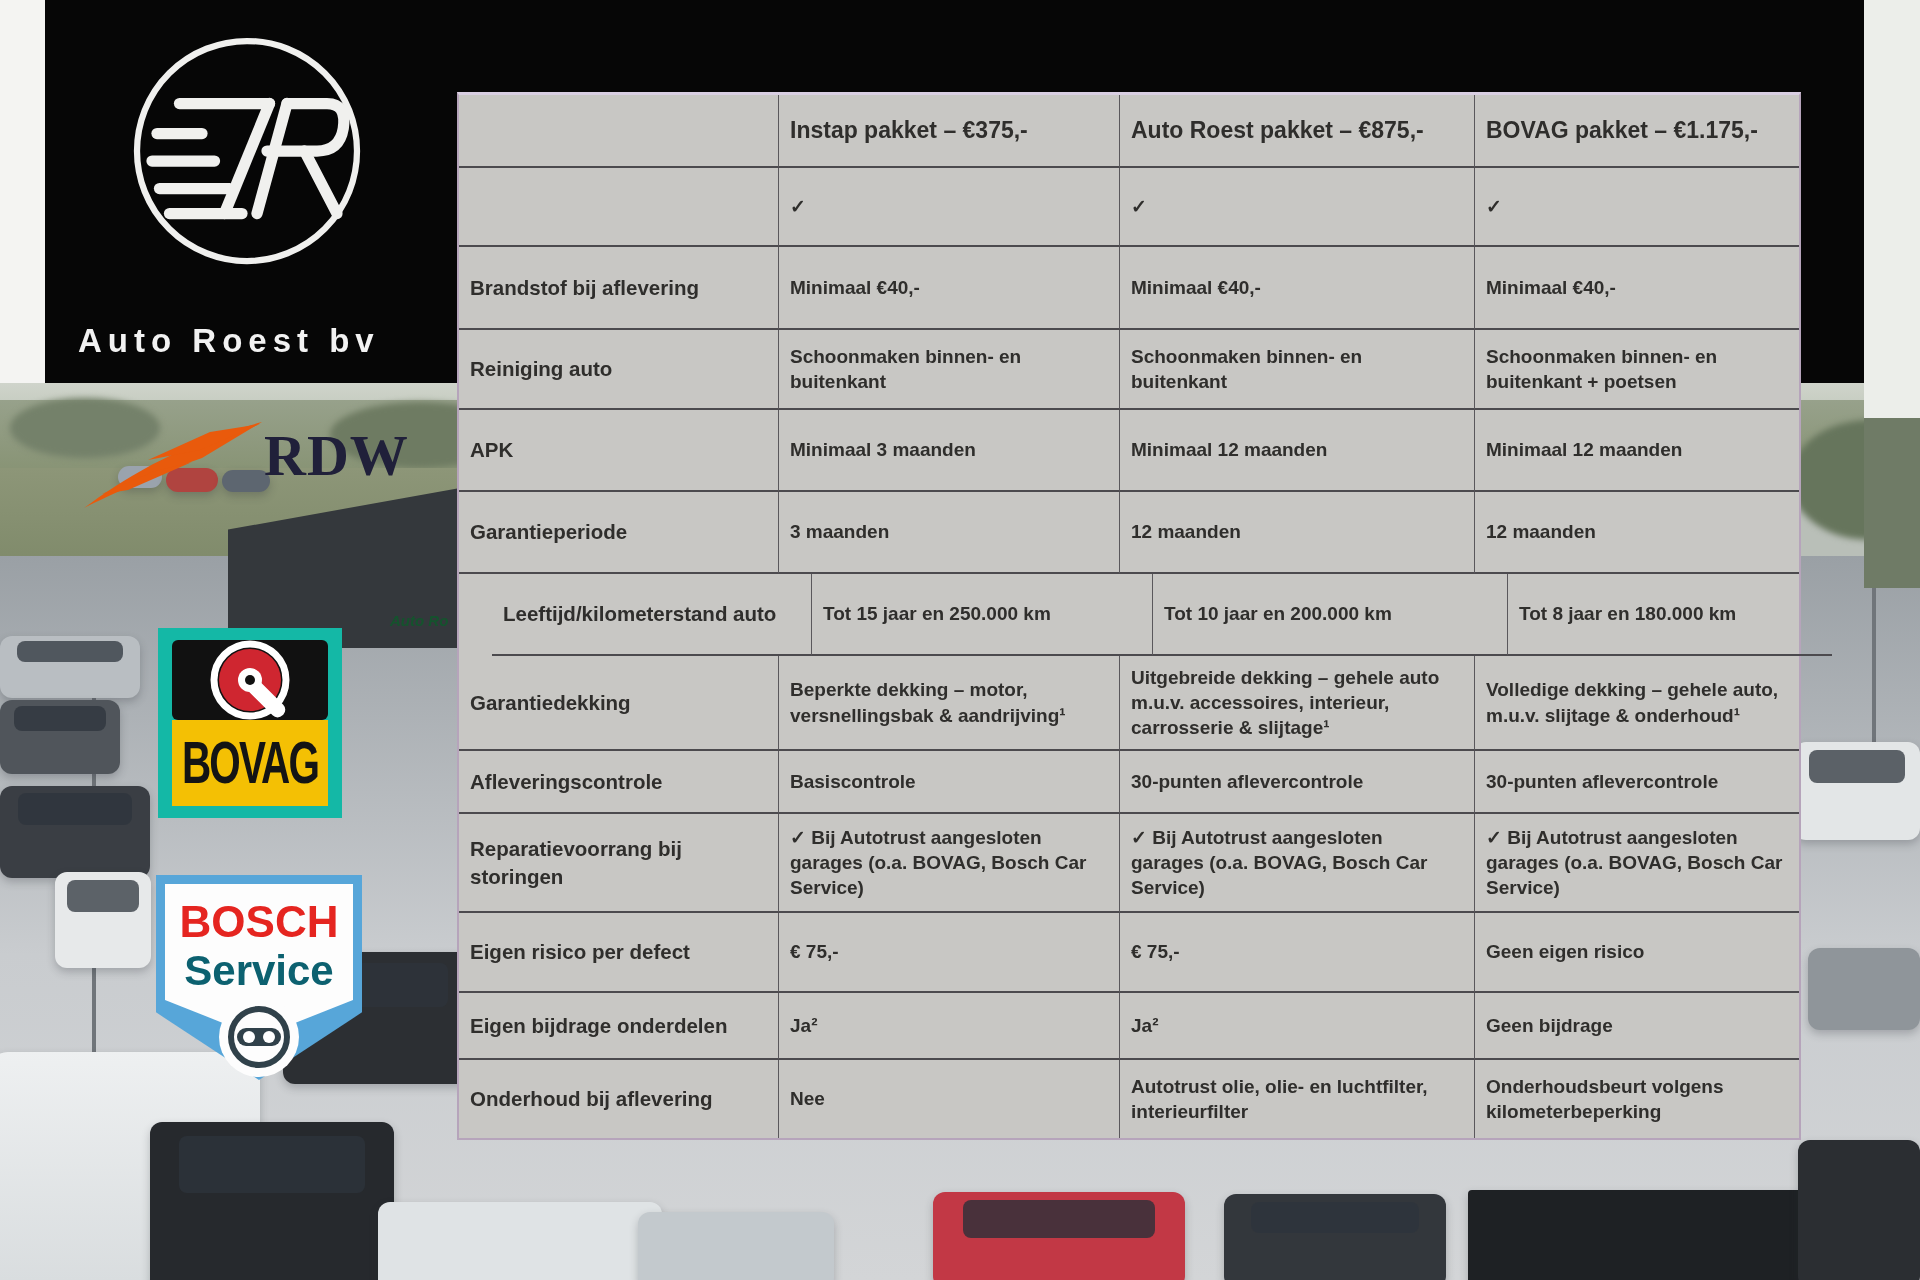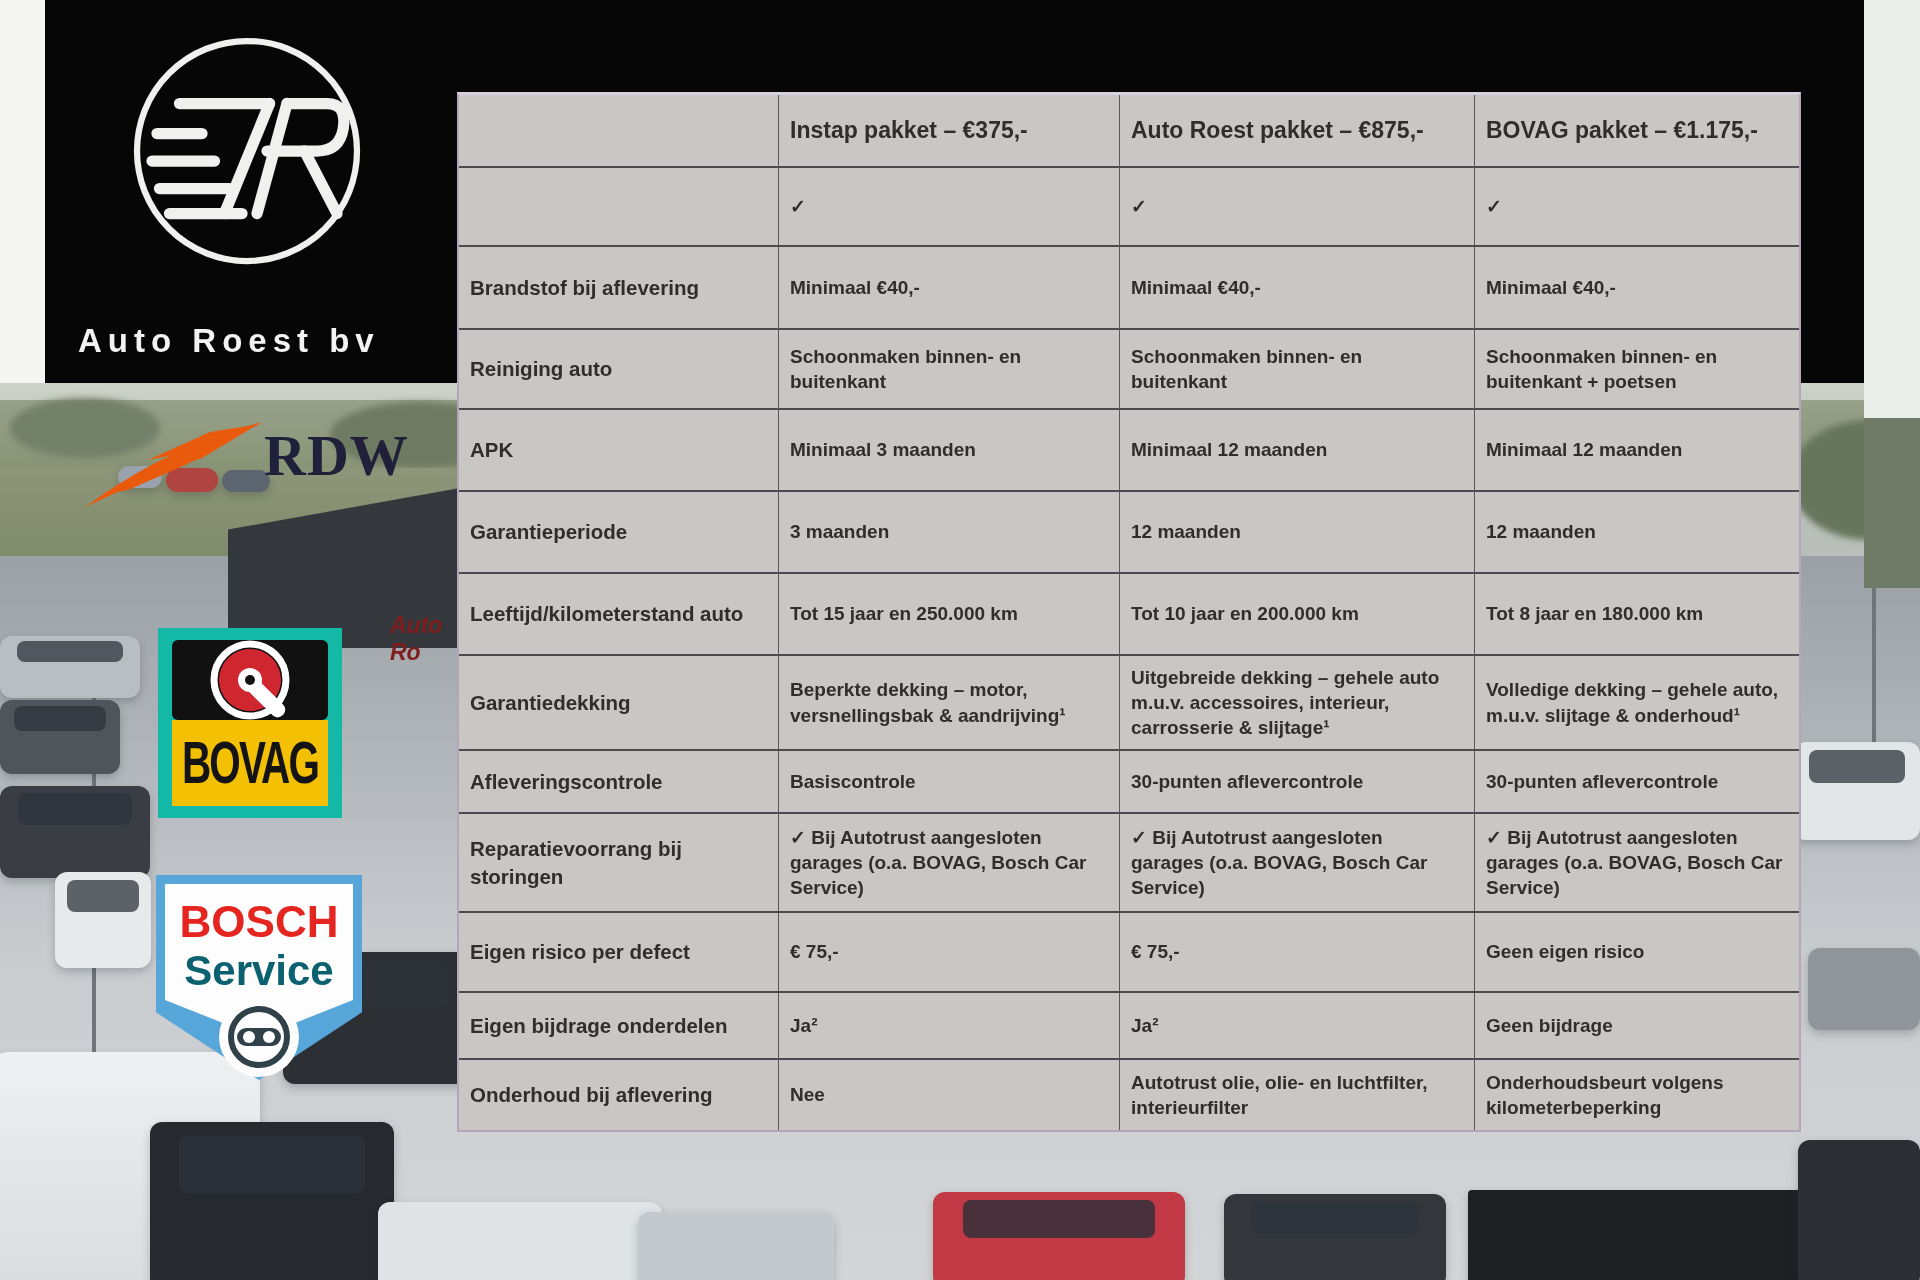--- a/index.html
+++ b/index.html
@@ -8,21 +8,21 @@
   .abs{position:absolute;}
 
   
   .ph-sky{left:0;top:383px;width:1920px;height:70px;background:linear-gradient(#cfd4cb,#b3bbab);}
   .ph-treeband{left:0;top:400px;width:1920px;height:90px;background:linear-gradient(#97a18b,#84906f);}
   .blob{border-radius:50%;filter:blur(3px);}
   .ph-field{left:0;top:468px;width:520px;height:100px;background:linear-gradient(#8d9678,#7f8a6a);}
   .ph-lot{left:0;top:556px;width:1920px;height:724px;background:linear-gradient(#9aa0a5,#c9cccf 55%,#d3d5d7);}
   .ph-build{left:228px;top:488px;width:232px;height:160px;background:#34383c;
             clip-path:polygon(0 26%,100% 0,100% 100%,0 100%);}
-  .building-sign{left:390px;top:612px;width:70px;color:#7f1d1d;font-style:italic;font-size:23px;font-weight:bold;}
+  .building-sign{left:390px;top:612px;width:70px;color:#14532d;font-style:italic;font-size:15px;font-weight:bold;}
   .pole{width:4px;background:#70757a;}
   .car{position:absolute;border-radius:12px;box-shadow:0 4px 8px rgba(40,45,50,.25);}
   .win{position:absolute;left:12%;top:8%;width:76%;height:34%;border-radius:8px;background:rgba(45,52,60,.75);}
 
   
   .white-strip{left:0;top:0;width:45px;height:383px;background:#f4f4f2;}
   .black-band{left:45px;top:0;width:1819px;height:383px;background:#060606;}
   .sky-right{left:1864px;top:0;width:56px;height:430px;background:#eceeea;}
   .trees-right{left:1864px;top:418px;width:56px;height:170px;background:#6f7b66;}
 
@@ -217,21 +217,21 @@
         <div class="cell val">Minimaal 3 maanden</div>
         <div class="cell val">Minimaal 12 maanden</div>
         <div class="cell val">Minimaal 12 maanden</div>
       </div>
       <div class="trow" style="height: 82px;">
         <div class="cell label">Garantieperiode</div>
         <div class="cell val">3 maanden</div>
         <div class="cell val">12 maanden</div>
         <div class="cell val">12 maanden</div>
       </div>
-      <div class="trow" style="height: 82px;">
+      <div class="trow" style="height: 82px; padding-left: 33px;">
         <div class="cell label">Leeftijd/kilometerstand auto</div>
         <div class="cell val">Tot 15 jaar en 250.000 km</div>
         <div class="cell val">Tot 10 jaar en 200.000 km</div>
         <div class="cell val">Tot 8 jaar en 180.000 km</div>
       </div>
       <div class="trow" style="height: 95px;">
         <div class="cell label">Garantiedekking</div>
         <div class="cell val">Beperkte dekking – motor, versnellingsbak &amp; aandrijving¹</div>
         <div class="cell val">Uitgebreide dekking – gehele auto m.u.v. accessoires, interieur, carrosserie &amp; slijtage¹</div>
         <div class="cell val">Volledige dekking – gehele auto, m.u.v. slijtage &amp; onderhoud¹</div>
@@ -253,21 +253,21 @@
         <div class="cell val">€ 75,-</div>
         <div class="cell val">€ 75,-</div>
         <div class="cell val">Geen eigen risico</div>
       </div>
       <div class="trow" style="height: 67px;">
         <div class="cell label">Eigen bijdrage onderdelen</div>
         <div class="cell val">Ja²</div>
         <div class="cell val">Ja²</div>
         <div class="cell val">Geen bijdrage</div>
       </div>
-      <div class="trow" style="height: 70px;">
+      <div class="trow" style="height: 78px;">
         <div class="cell label">Onderhoud bij aflevering</div>
         <div class="cell val">Nee</div>
         <div class="cell val">Autotrust olie, olie- en luchtfilter, interieurfilter</div>
         <div class="cell val">Onderhoudsbeurt volgens kilometerbeperking</div>
       </div>
     </div>
 
 </div>
 
 </body></html>

